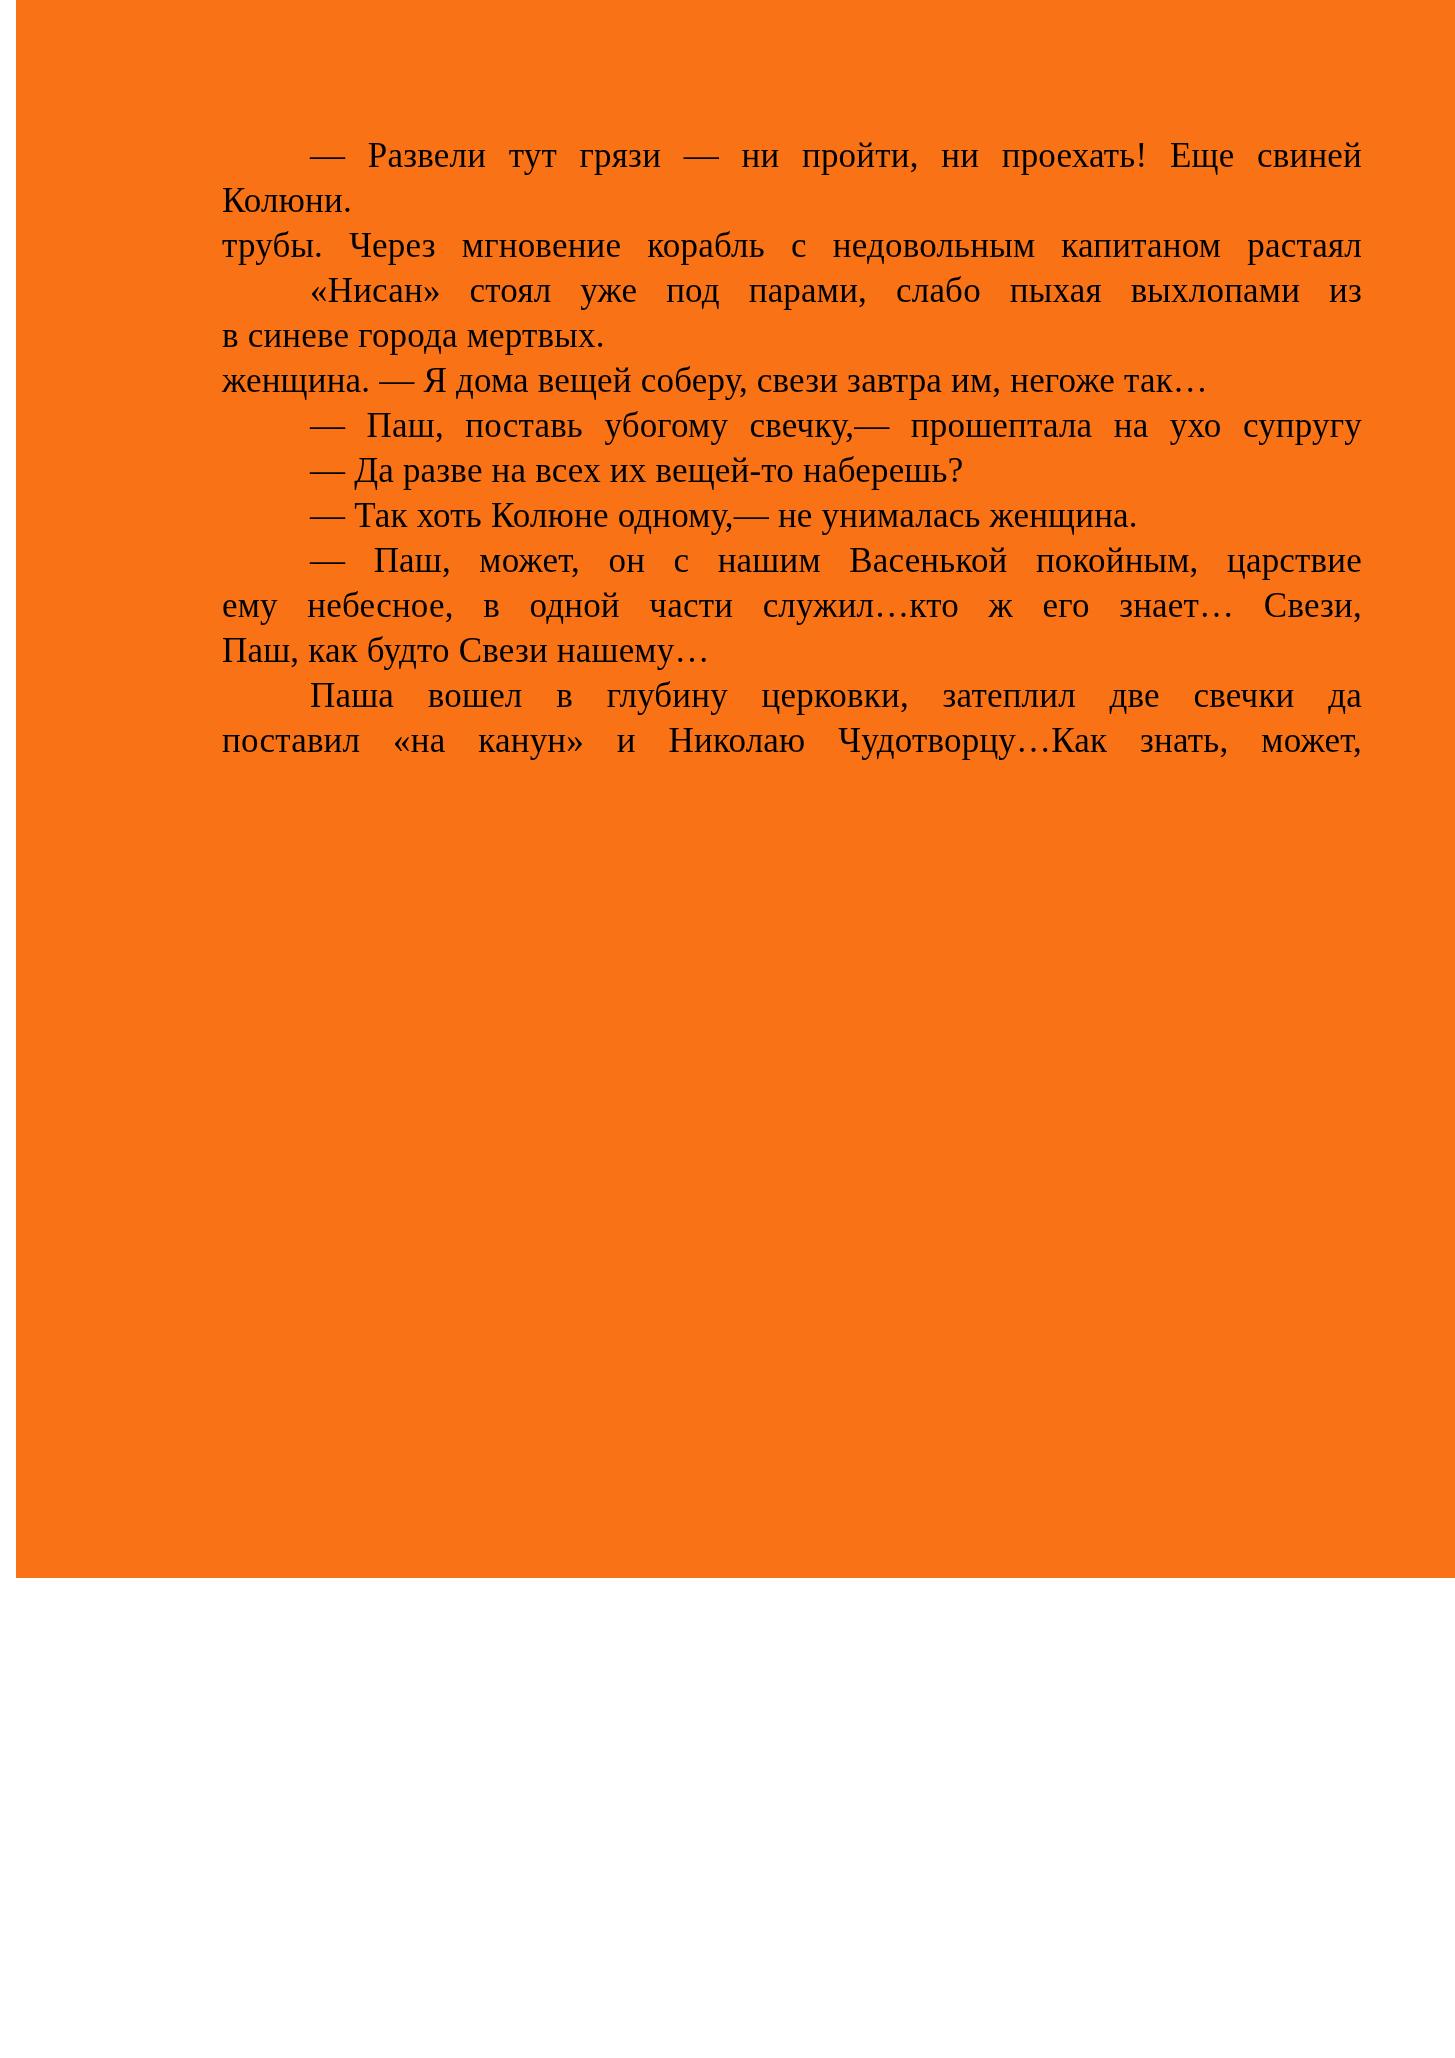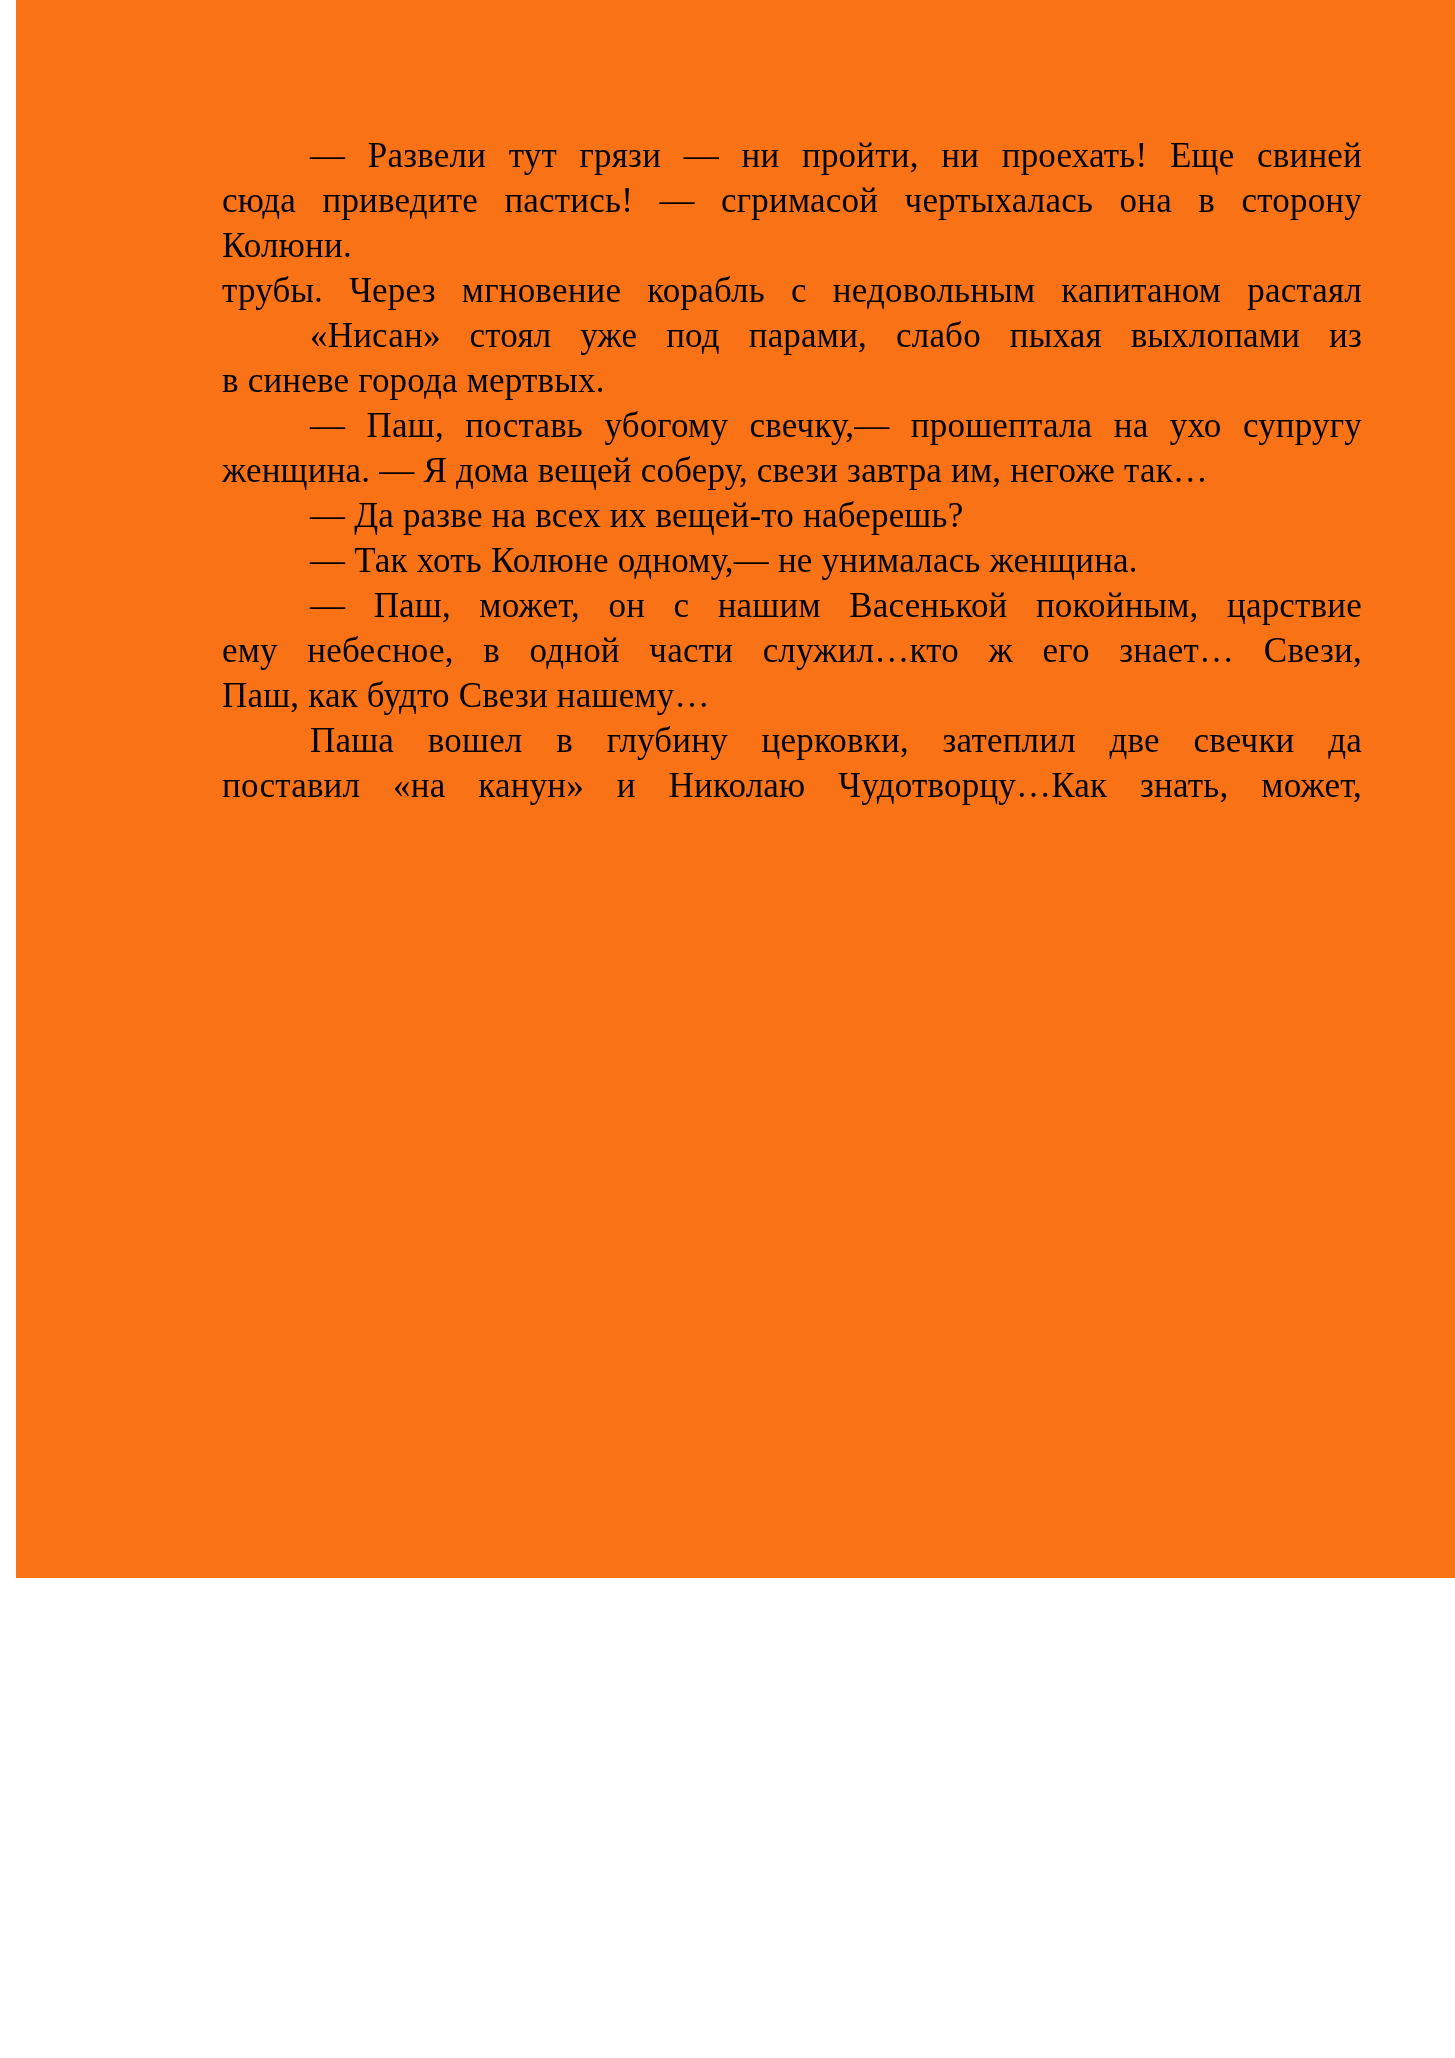--- a/index.html
+++ b/index.html
@@ -57,33 +57,32 @@
   }
 </style>
 </head>
 <body>
 
 <div class="page">
   <div class="text-block">
 
     <p class="para">
       <span class="ln j ind">— Развели тут грязи — ни пройти, ни проехать! Еще свиней</span>
-      <span class="ln j">сюда приведите пастись! — сгримасой чертыхалась она в сторону</span>
       <span class="ln">Колюни.</span>
     </p>
 
     <p class="para">
       <span class="ln j">трубы. Через мгновение корабль с недовольным капитаном растаял</span>
       <span class="ln j ind">«Нисан» стоял уже под парами, слабо пыхая выхлопами из</span>
       <span class="ln">в синеве города мертвых.</span>
     </p>
 
     <p class="para">
+      <span class="ln">женщина. — Я дома вещей соберу, свези завтра им, негоже так…</span>
       <span class="ln j ind">— Паш, поставь убогому свечку,— прошептала на ухо супругу</span>
-      <span class="ln">женщина. — Я дома вещей соберу, свези завтра им, негоже так…</span>
     </p>
 
     <p class="para">
       <span class="ln ind">— Да разве на всех их вещей-то наберешь?</span>
     </p>
 
     <p class="para">
       <span class="ln ind">— Так хоть Колюне одному,— не унималась женщина.</span>
     </p>
 

